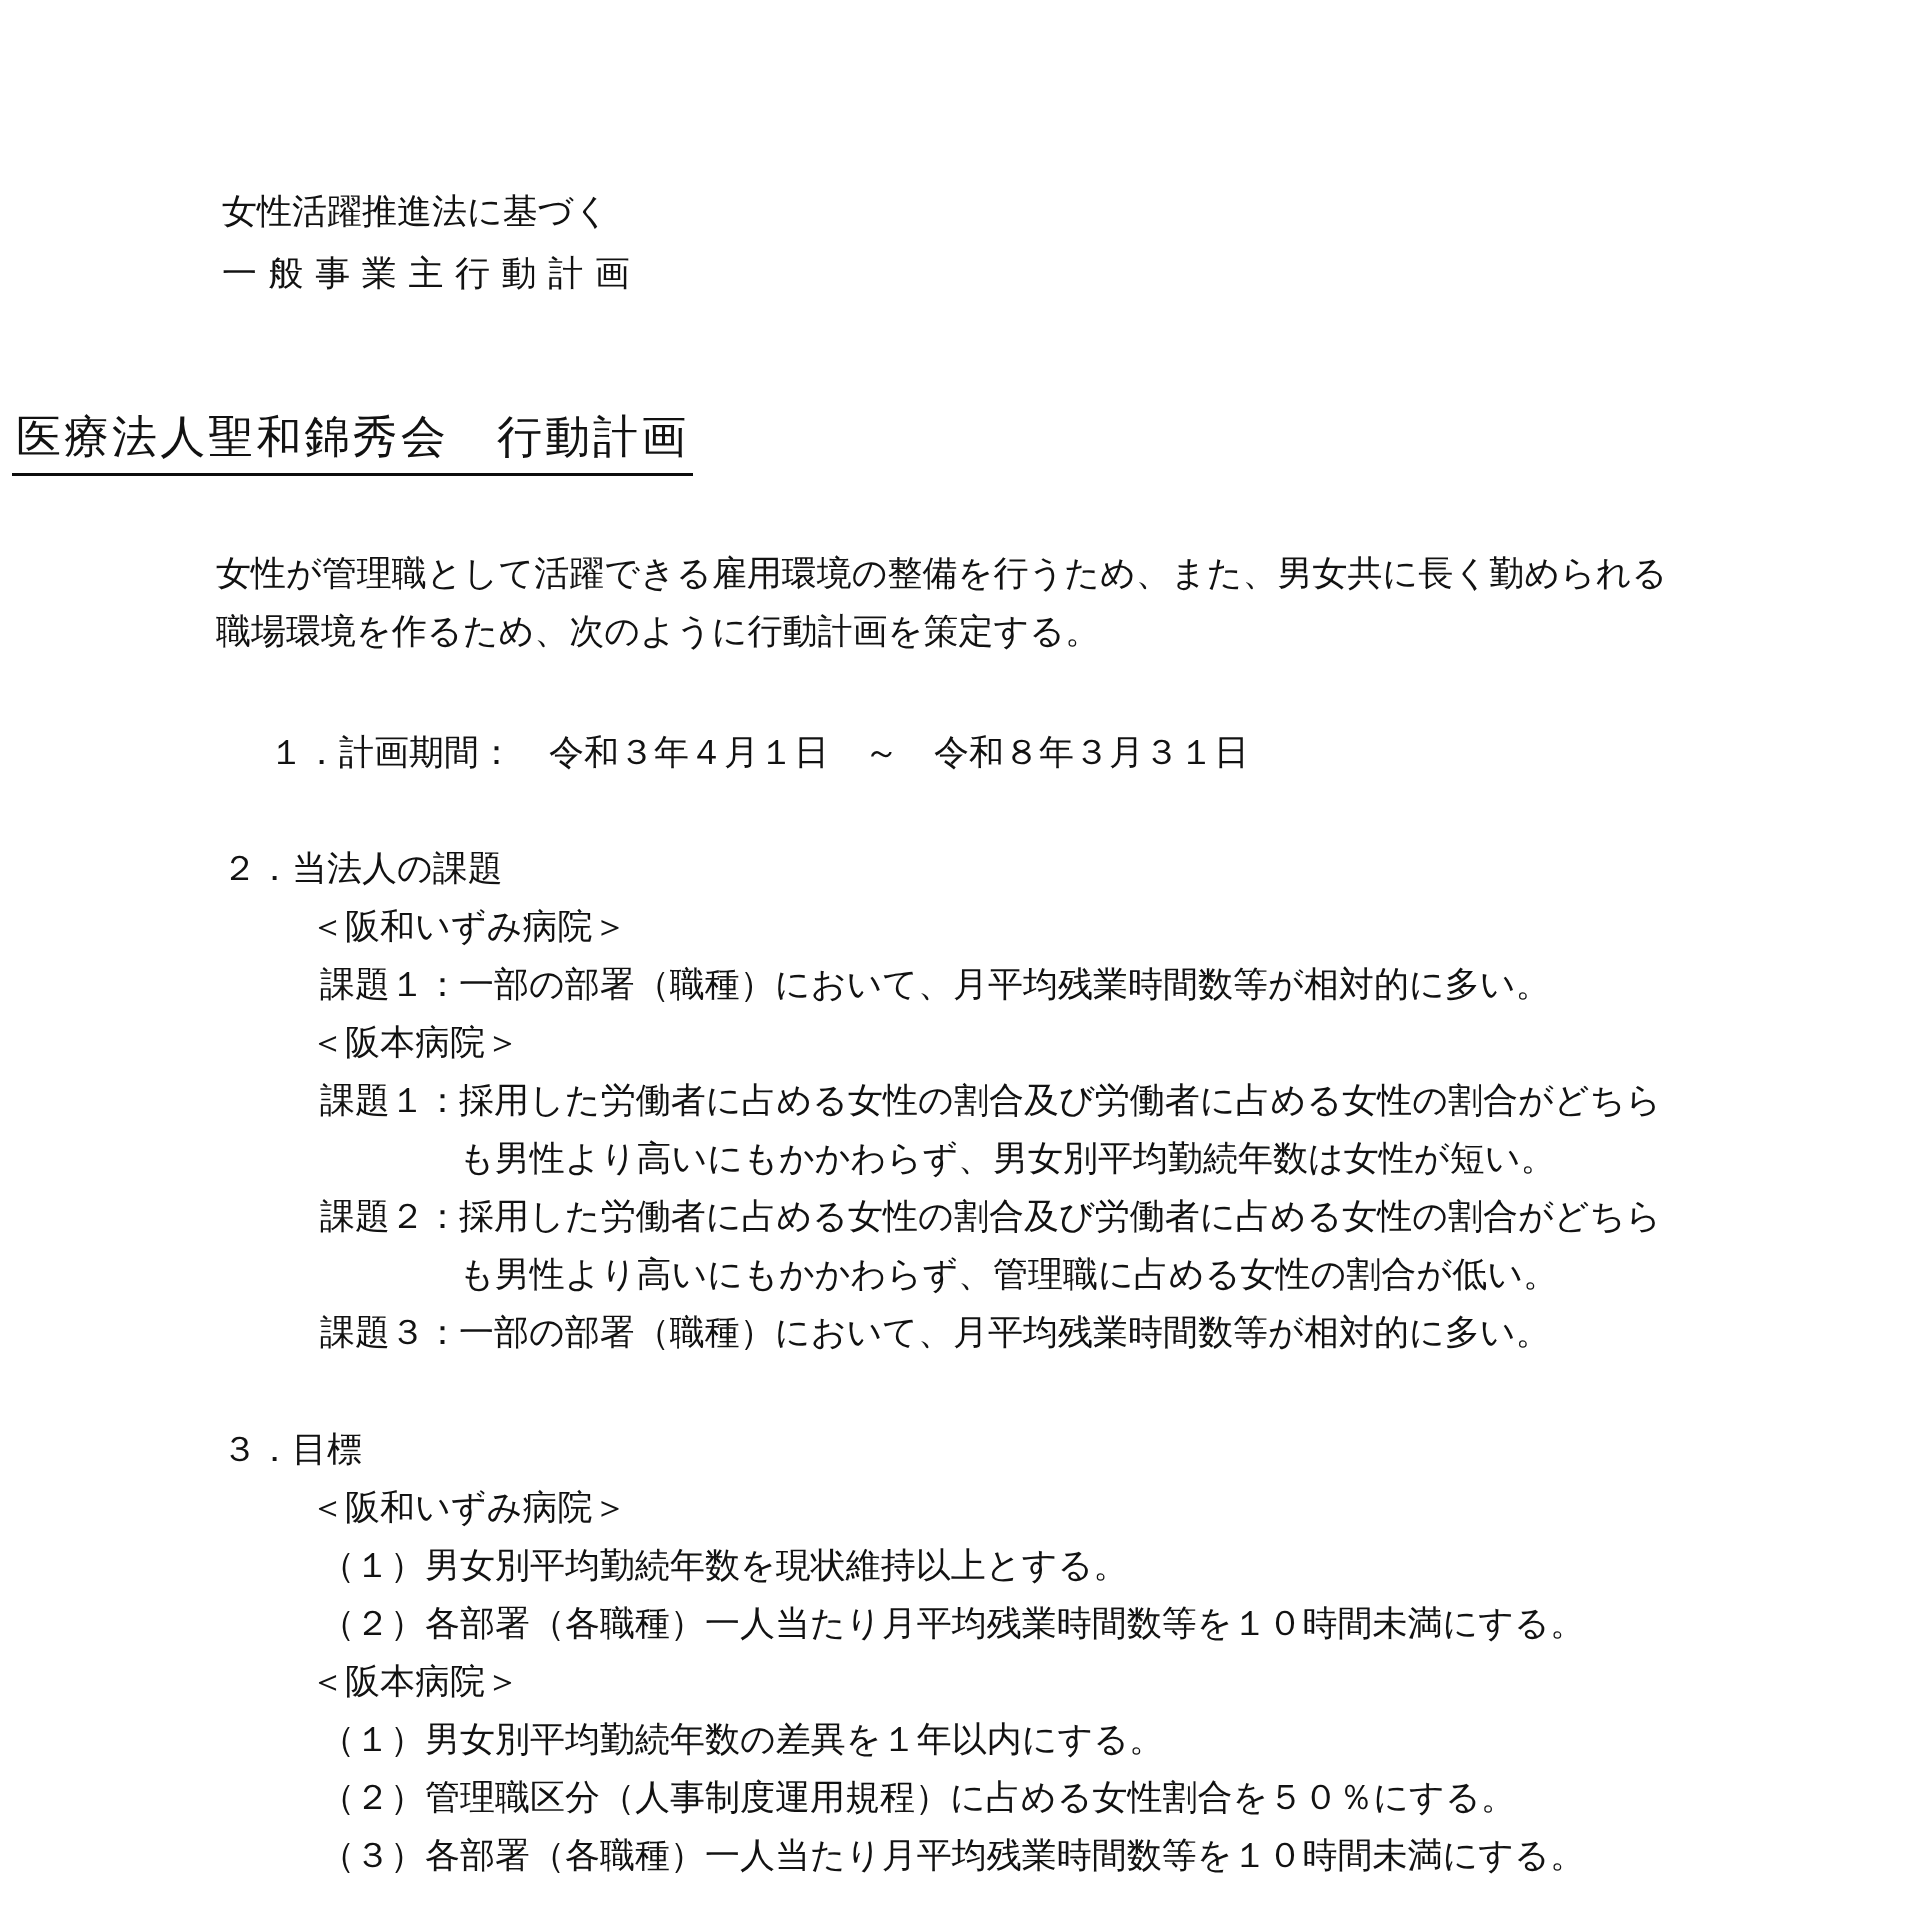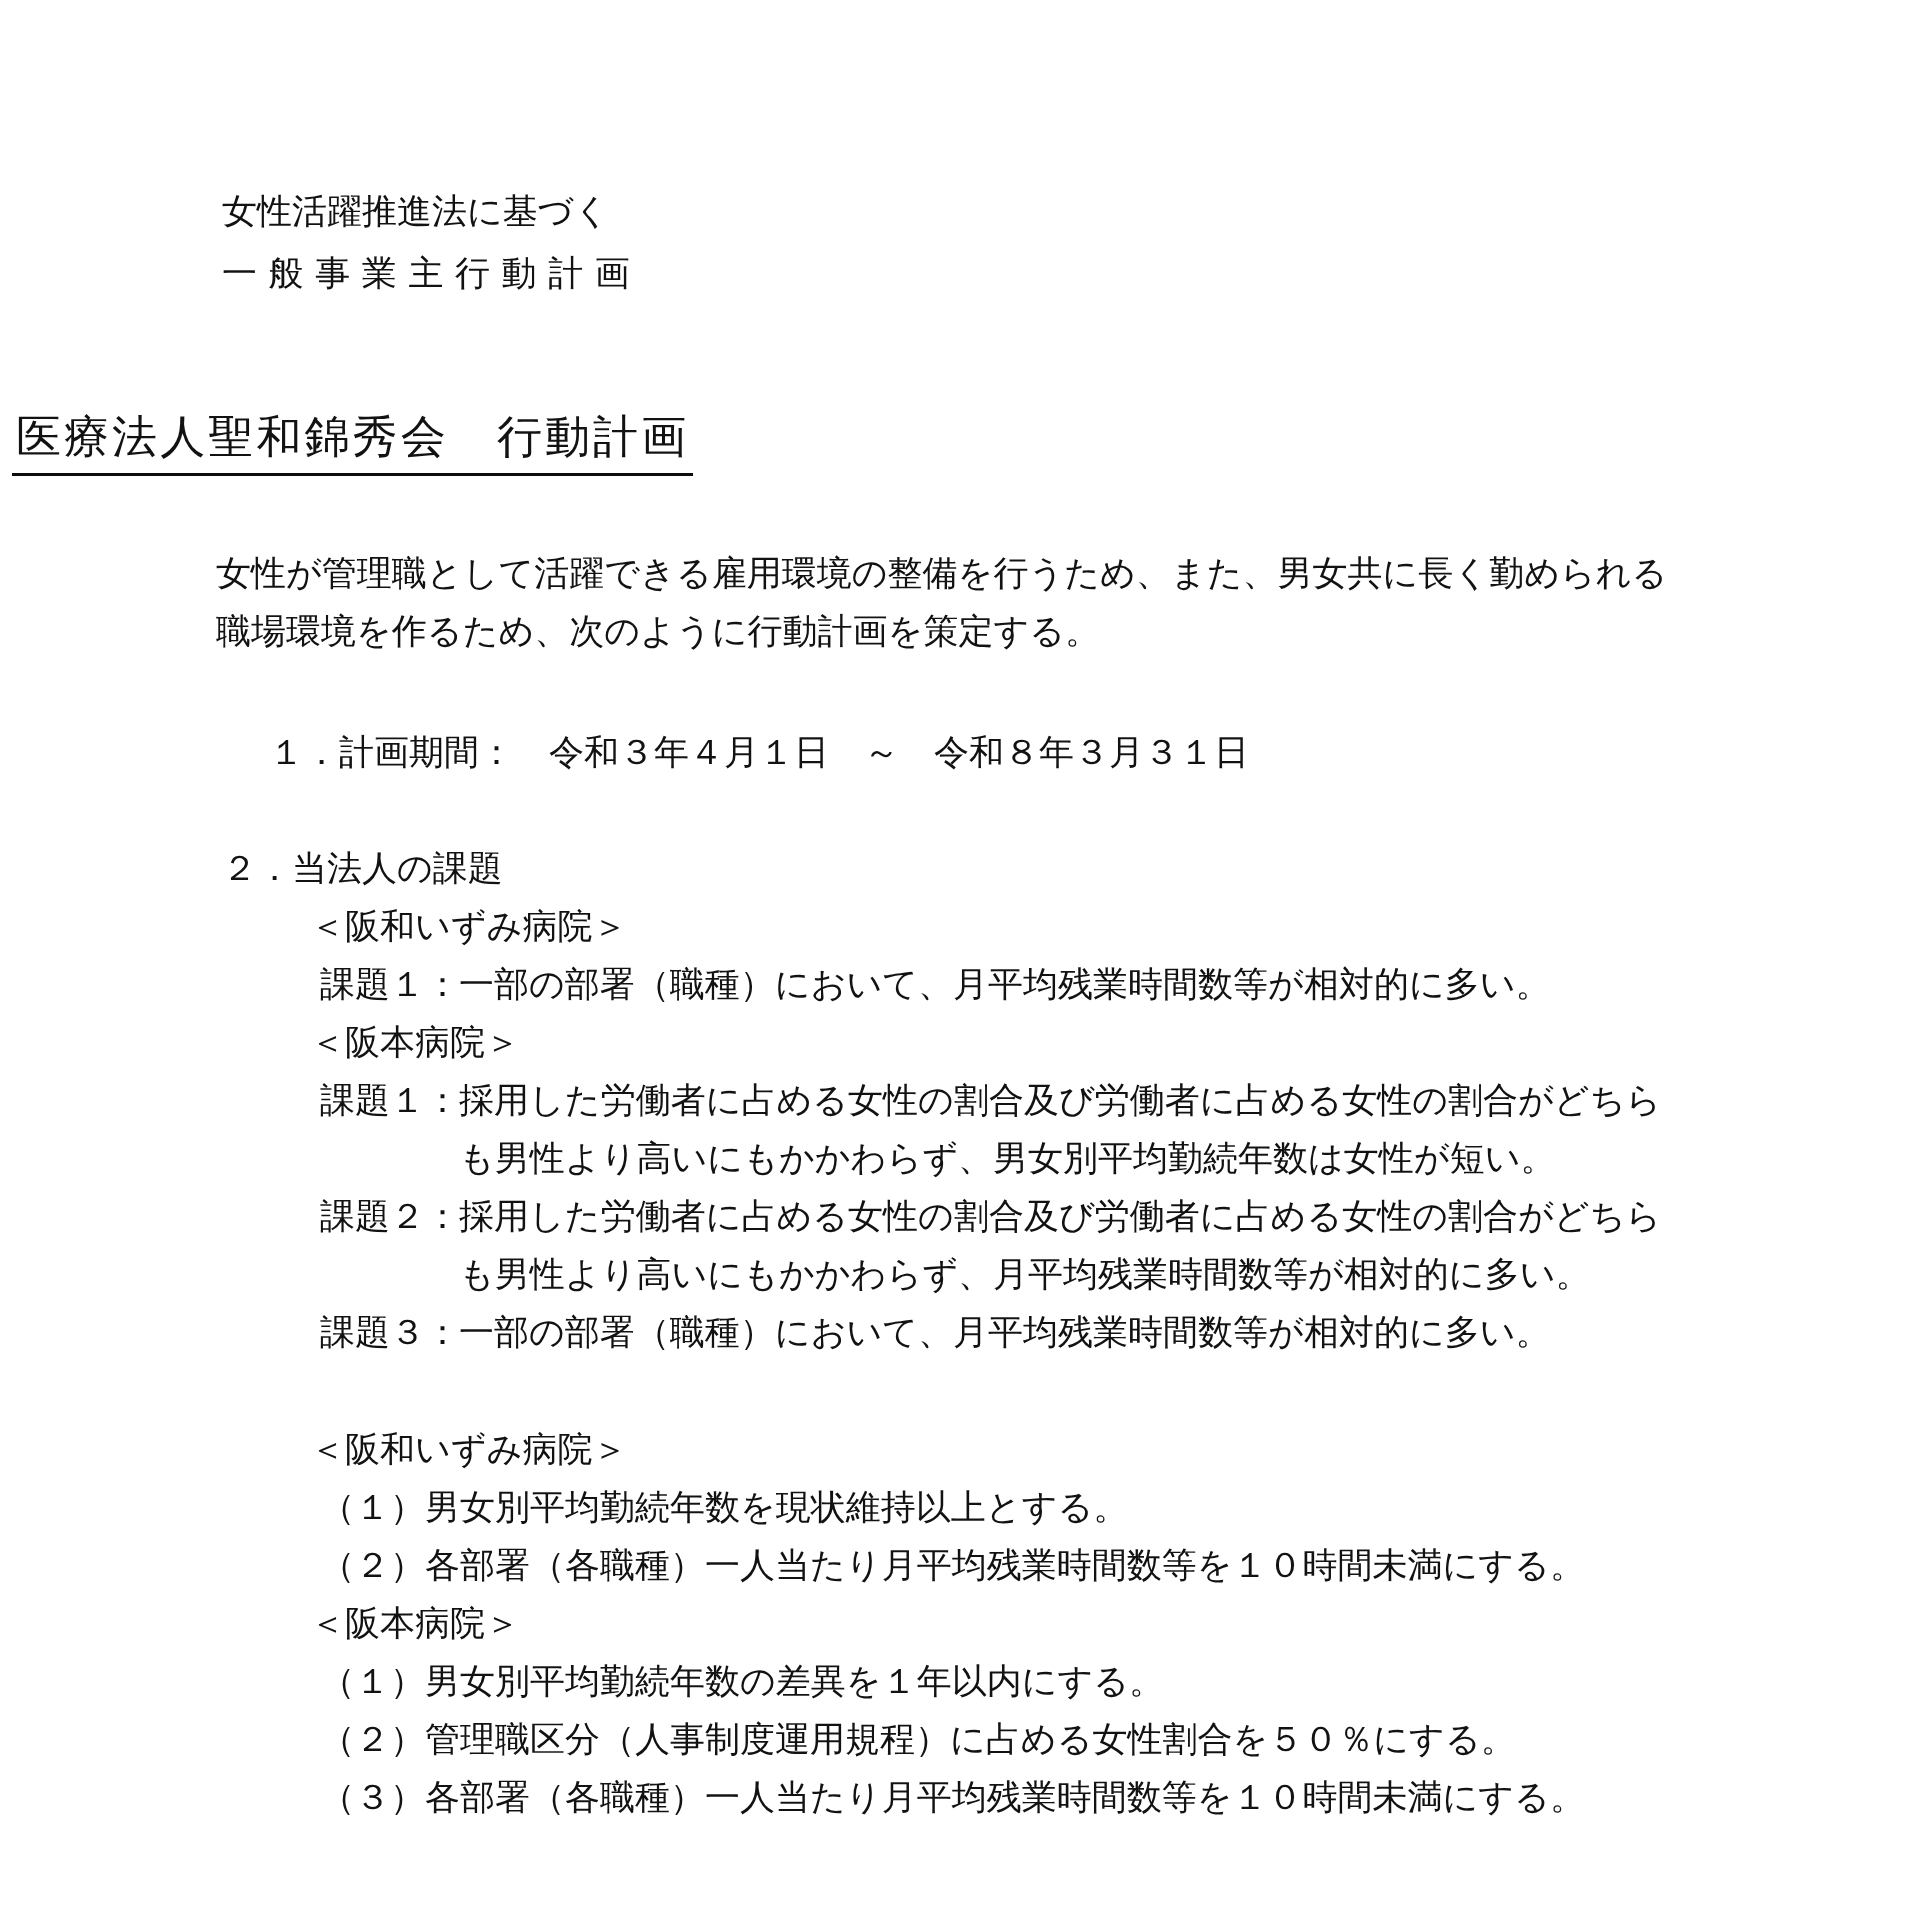--- a/index.html
+++ b/index.html
@@ -120,32 +120,33 @@
       <div class="line issue-label">課題１：</div>
       <div>
         <div class="line">採用した労働者に占める女性の割合及び労働者に占める女性の割合がどちら</div>
         <div class="line">も男性より高いにもかかわらず、男女別平均勤続年数は女性が短い。</div>
       </div>
     </div>
     <div class="issue-row">
       <div class="line issue-label">課題２：</div>
       <div>
         <div class="line">採用した労働者に占める女性の割合及び労働者に占める女性の割合がどちら</div>
-        <div class="line">も男性より高いにもかかわらず、月平均残業時間数等が相対的に多い。</div>
+        <div class="line">も男性より高いにもかかわらず、管理職に占める女性の割合が低い。</div>
       </div>
     </div>
     <div class="issue-row">
       <div class="line issue-label">課題３：</div>
       <div>
         <div class="line">一部の部署（職種）において、月平均残業時間数等が相対的に多い。</div>
       </div>
     </div>
   </div>
 
   <div class="section s3">
+    <div class="line">３．目標</div>
     <div class="line indent-hospital">＜阪和いずみ病院＞</div>
     <div class="line goal-item">（１）男女別平均勤続年数を現状維持以上とする。</div>
     <div class="line goal-item">（２）各部署（各職種）一人当たり月平均残業時間数等を１０時間未満にする。</div>
     <div class="line indent-hospital">＜阪本病院＞</div>
     <div class="line goal-item">（１）男女別平均勤続年数の差異を１年以内にする。</div>
     <div class="line goal-item">（２）管理職区分（人事制度運用規程）に占める女性割合を５０％にする。</div>
     <div class="line goal-item">（３）各部署（各職種）一人当たり月平均残業時間数等を１０時間未満にする。</div>
   </div>
 
 </div>

